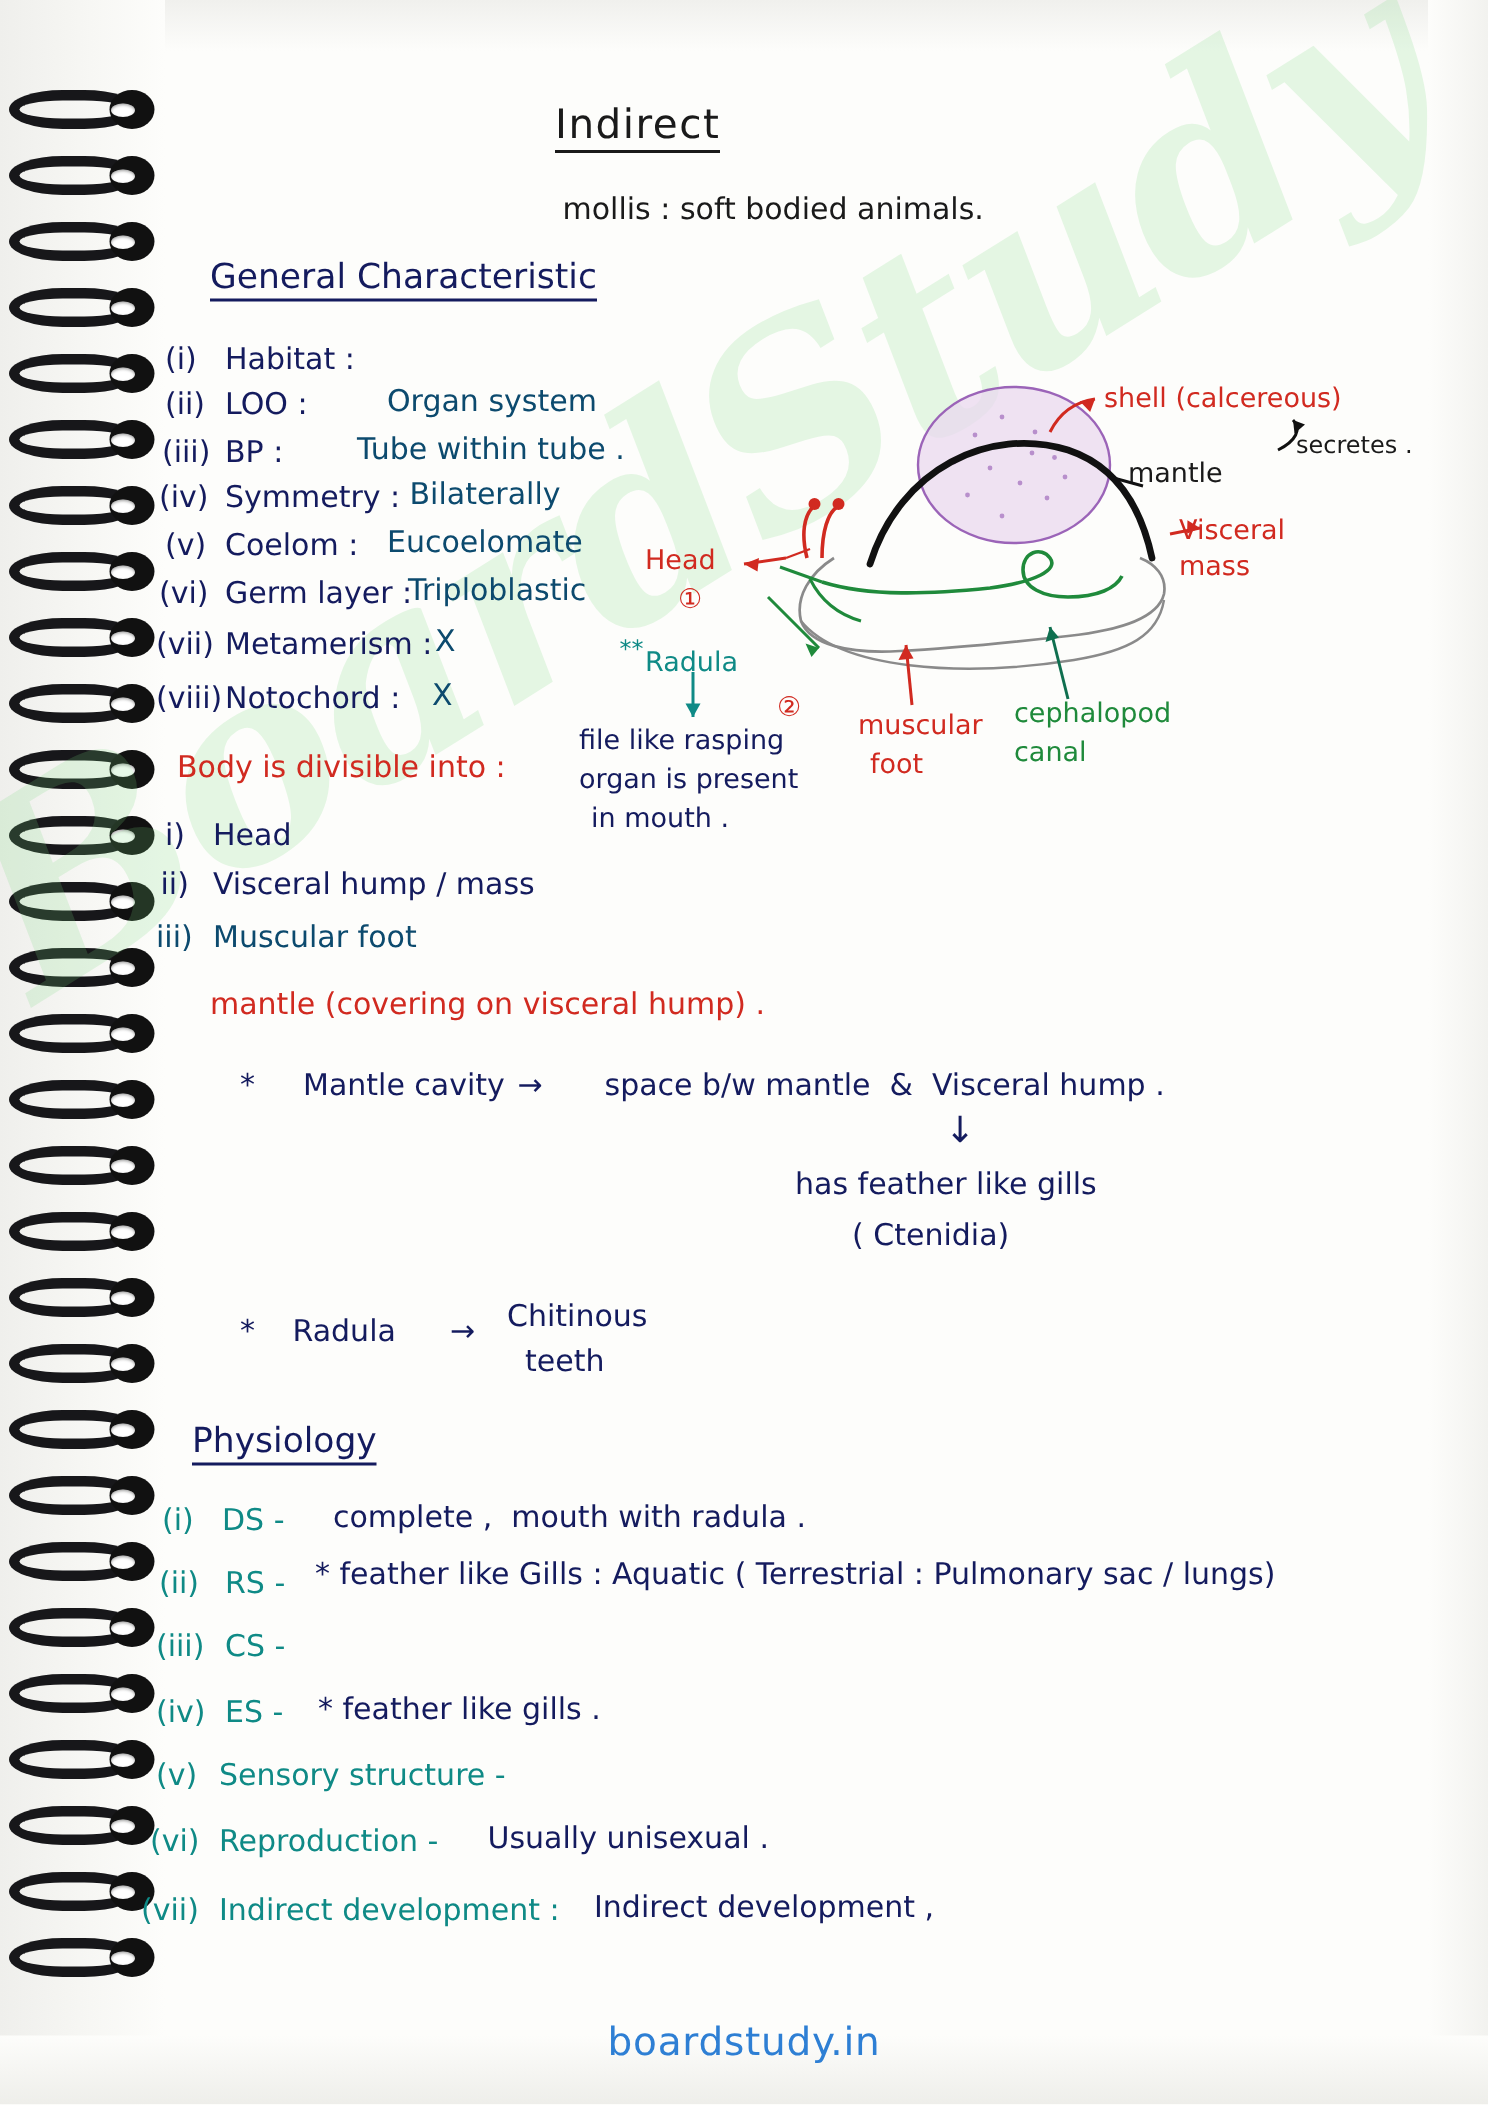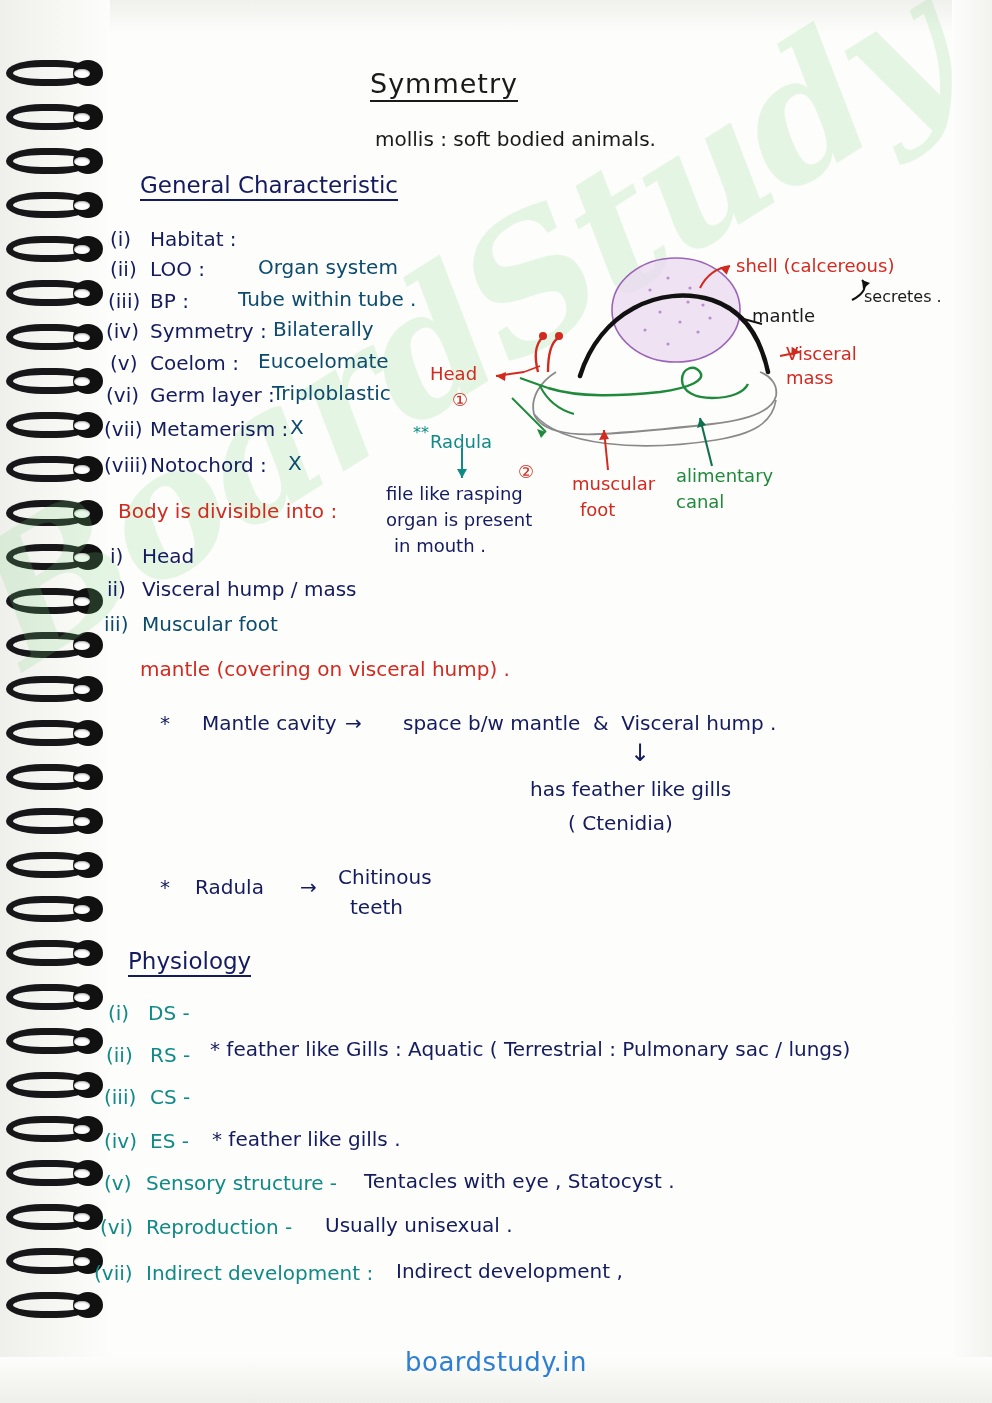--- a/index.html
+++ b/index.html
@@ -217,21 +217,21 @@
       <div class="ring" style="top: 1144px;"></div>
       <div class="hole" style="top: 1153px;"></div>
       <div class="ring" style="top: 1188px;"></div>
       <div class="hole" style="top: 1197px;"></div>
       <div class="ring" style="top: 1232px;"></div>
       <div class="hole" style="top: 1241px;"></div>
     </div>
 
   <div class="watermark">BoardStudy</div>
 
-  <div class="ink title black u" style="left:370px; top:68px;">Symmetry</div>
+  <div class="ink title black u" style="left:370px; top:68px;">Indirect</div>
   <div class="ink body black" style="left:375px; top:128px;">mollis : soft bodied animals.</div>
 
   <div class="ink h2 navy u" style="left:140px; top:172px;">General Characteristic</div>
 
   <div class="ink body navy" style="left:110px; top:228px;">(i)</div>
   <div class="ink body navy" style="left:150px; top:228px;">Habitat :</div>
 
   <div class="ink body navy" style="left:110px; top:258px;">(ii)</div>
   <div class="ink body navy" style="left:150px; top:258px;">LOO :</div>
   <div class="ink body pink" style="left:258px; top:256px;">Organ system</div>
@@ -284,35 +284,35 @@
   <div class="ink body navy" style="left:160px; top:876px;">*</div>
   <div class="ink body navy" style="left:195px; top:876px;">Radula</div>
   <div class="ink body navy" style="left:300px; top:876px;">→</div>
   <div class="ink body navy" style="left:338px; top:866px;">Chitinous</div>
   <div class="ink body navy" style="left:350px; top:896px;">teeth</div>
 
   <div class="ink h2 navy u" style="left:128px; top:948px;">Physiology</div>
 
   <div class="ink body teal" style="left:108px; top:1002px;">(i)</div>
   <div class="ink body teal" style="left:148px; top:1002px;">DS -</div>
+  <div class="ink body navy" style="left:222px; top:1000px;">complete ,  mouth with radula .</div>
 
   <div class="ink body teal" style="left:106px; top:1044px;">(ii)</div>
   <div class="ink body teal" style="left:150px; top:1044px;">RS -</div>
   <div class="ink body navy" style="left:210px; top:1038px;">* feather like Gills : Aquatic ( Terrestrial : Pulmonary sac / lungs)</div>
 
   <div class="ink body teal" style="left:104px; top:1086px;">(iii)</div>
   <div class="ink body teal" style="left:150px; top:1086px;">CS -</div>
 
   <div class="ink body teal" style="left:104px; top:1130px;">(iv)</div>
   <div class="ink body teal" style="left:150px; top:1130px;">ES -</div>
   <div class="ink body navy" style="left:212px; top:1128px;">* feather like gills .</div>
 
   <div class="ink body teal" style="left:104px; top:1172px;">(v)</div>
   <div class="ink body teal" style="left:146px; top:1172px;">Sensory structure -</div>
-  <div class="ink body navy" style="left:364px; top:1170px;">Tentacles with eye , Statocyst .</div>
 
   <div class="ink body teal" style="left:100px; top:1216px;">(vi)</div>
   <div class="ink body teal" style="left:146px; top:1216px;">Reproduction -</div>
   <div class="ink body navy" style="left:325px; top:1214px;">Usually unisexual .</div>
 
   <div class="ink body teal" style="left:94px; top:1262px;">(vii)</div>
   <div class="ink body teal" style="left:146px; top:1262px;">Indirect development :</div>
   <div class="ink body navy" style="left:396px; top:1260px;">Indirect development ,</div>
 
   <svg class="overlay" viewBox="0 0 992 1403">
@@ -394,17 +394,17 @@
   <div class="ink xs teal" style="left:413px; top:424px;">**</div>
   <div class="ink sm teal" style="left:430px; top:432px;">Radula</div>
   <div class="ink sm navy" style="left:386px; top:484px;">file like rasping</div>
   <div class="ink sm navy" style="left:386px; top:510px;">organ is present</div>
   <div class="ink sm navy" style="left:394px; top:536px;">in mouth .</div>
   <div class="ink sm red" style="left:518px; top:462px;">②</div>
 
   <div class="ink sm red" style="left:572px; top:474px;">muscular</div>
   <div class="ink sm red" style="left:580px; top:500px;">foot</div>
 
-  <div class="ink sm green" style="left:676px; top:466px;">alimentary</div>
+  <div class="ink sm green" style="left:676px; top:466px;">cephalopod</div>
   <div class="ink sm green" style="left:676px; top:492px;">canal</div>
 
   <div class="footer">boardstudy.in</div>
 </div>
 
 </body></html>

